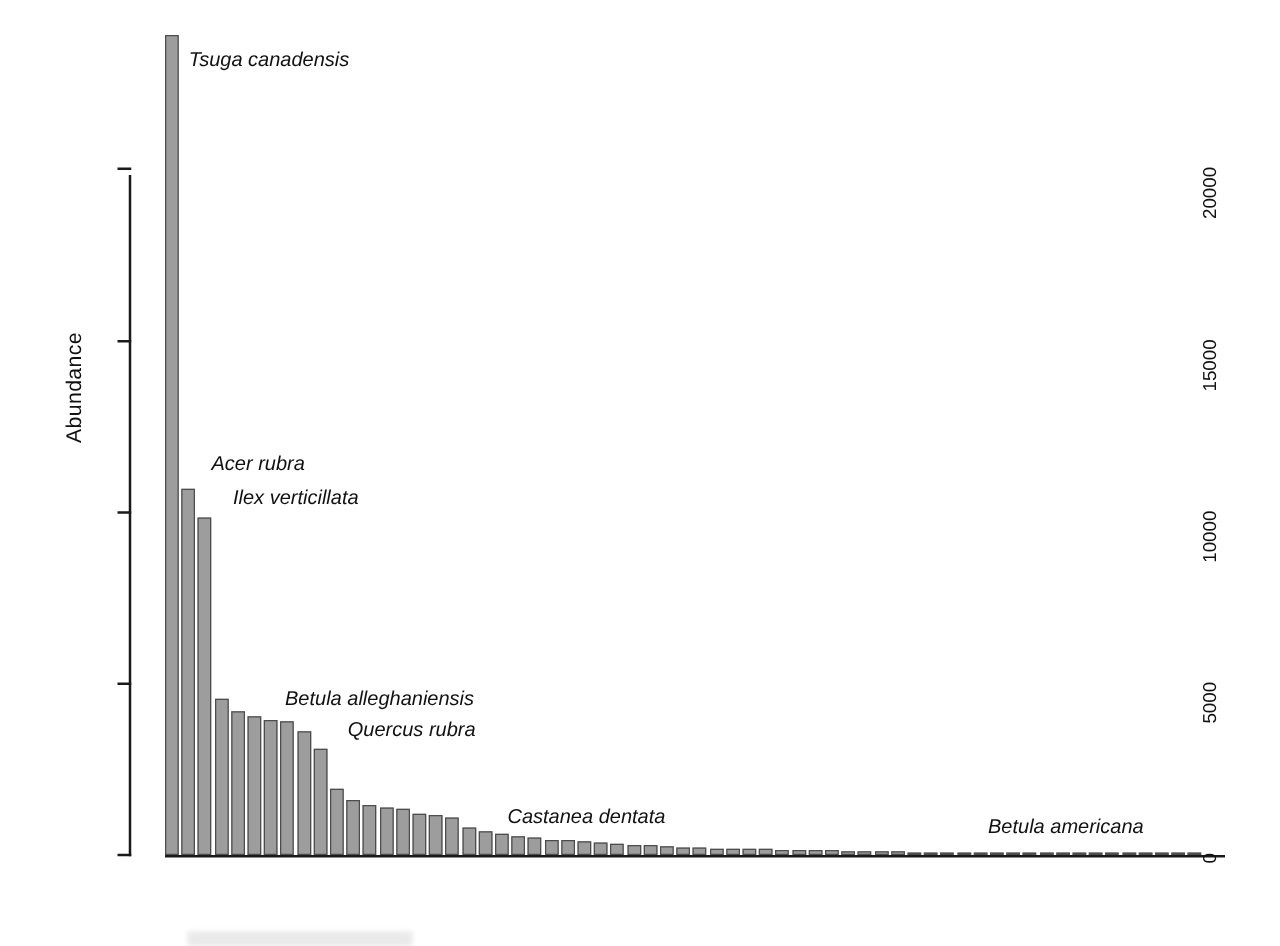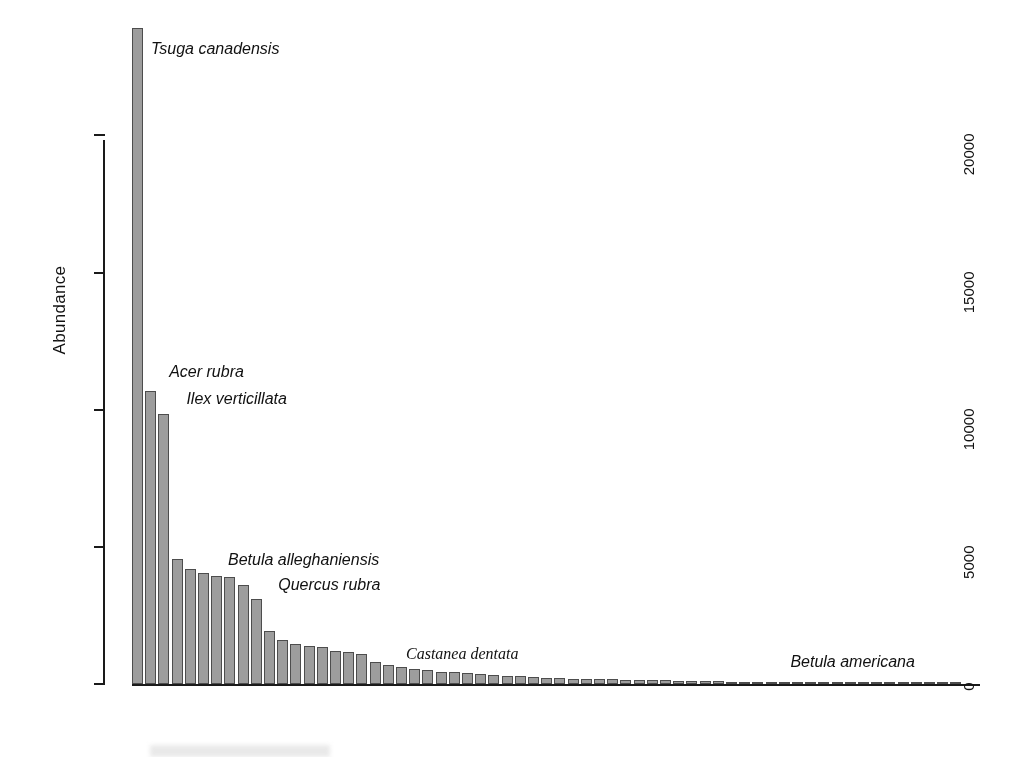--- a/index.html
+++ b/index.html
@@ -193,18 +193,18 @@
       <div class="bar" title="sp62: 14" style="left: 805.2px; width: 11px; height: 1.5px; bottom: 1px; background: rgb(157, 157, 157); border-color: rgb(77, 77, 77);"></div>
       <div class="bar" title="Ulmus americana: 8" style="left: 818.4px; width: 11px; height: 1.5px; bottom: 1px; background: rgb(157, 157, 157); border-color: rgb(77, 77, 77);"></div>
     </div>
 
   <div id="annotations">
       <div class="annot" style="left: 151px; top: 40.4571px;">Tsuga canadensis</div>
       <div class="annot" style="left: 169.2px; top: 362.514px;">Acer rubra</div>
       <div class="annot" style="left: 186.4px; top: 390px;">Ilex verticillata</div>
       <div class="annot" style="left: 228px; top: 550.914px;">Betula alleghaniensis</div>
       <div class="annot" style="left: 247.2px; top: 575.657px; margin-left: 31px;">Quercus rubra</div>
-      <div class="annot" style="left: 406px; top: 644.994px; font-family: Liberation Serif, serif;">Castanea dentata</div>
+      <div class="annot" style="left: 406px; top: 644.994px;">Castanea dentata</div>
       <div class="annot" style="left: 790.4px; top: 652.5px;">Betula americana</div>
     </div>
 
   <div id="bottom-smudge"></div>
 </div>
 
 </body></html>

